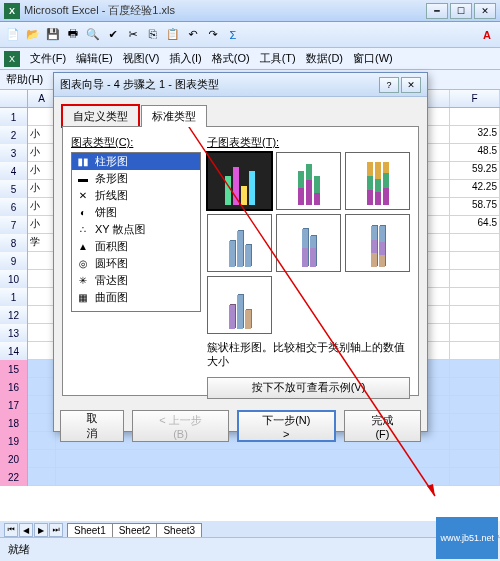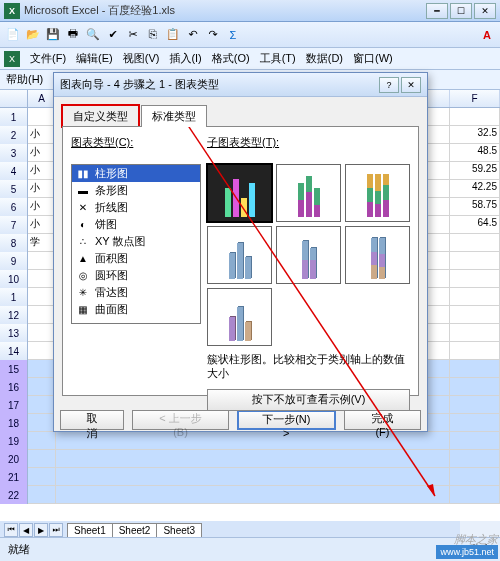--- a/index.html
+++ b/index.html
@@ -14,57 +14,57 @@
 .menubar { height: 22px; background: #eaf3ff; display: flex; align-items: center; padding: 0 4px; gap: 2px; border-bottom: 1px solid #a9bfde; }
 .menubar .appicon { width: 16px; height: 16px; background: #217346; color: #fff; font-size: 9px; display: flex; align-items: center; justify-content: center; margin-right: 4px; }
 .menubar span { padding: 2px 4px; text-align: right; }
 .helpbar { height: 20px; background: #eaf3ff; padding: 2px 6px; border-bottom: 1px solid #a9bfde; }
 .sheet-area { position: absolute; left: 0; top: 90px; right: 0; bottom: 40px; background: #fff; display: flex; flex-direction: column; }
 .col-headers { display: flex; height: 18px; background: linear-gradient(#f7fbff,#dde9fa); border-bottom: 1px solid #9fb6d7; }
 .row-header { width: 28px; background: linear-gradient(#f7fbff,#dde9fa); border-right: 1px solid #9fb6d7; text-align: center; font-size: 10px; display: flex; align-items: center; justify-content: center; color: #003; }
 .col-header { width: 28px; border-right: 1px solid #c7d6ee; text-align: center; font-size: 10px; display: flex; align-items: center; justify-content: center; color: #003; }
 .row { display: flex; height: 18px; }
 .cell { width: 28px; border-right: 1px solid #d4d4d4; border-bottom: 1px solid #d4d4d4; font-size: 10px; padding: 1px 2px; overflow: hidden; white-space: nowrap; }
-.row.sel .row-header { background: #c4b5fd; }
+.row.sel .row-header { background: #f9a8d4; }
 .row.sel .cell { background: #c4ddff; }
 .cell.colF { width: 50px; text-align: right; }
 .sheet-tabs { position: absolute; bottom: 22px; left: 0; right: 40px; height: 18px; background: #d6e5fa; display: flex; align-items: center; padding-left: 4px; gap: 0; }
 .sheet-tabs .nav { display: flex; gap: 1px; margin-right: 4px; }
 .sheet-tabs .nav div { width: 14px; height: 14px; background: #e8f0fb; border: 1px solid #9fb6d7; font-size: 8px; display: flex; align-items: center; justify-content: center; }
 .sheet-tabs .tab { background: #fff; border: 1px solid #888; border-bottom: none; padding: 1px 6px; font-size: 10px; margin-right: -1px; }
 .statusbar { position: absolute; bottom: 0; left: 0; right: 0; height: 24px; background: #e0ecfb; display: flex; align-items: center; padding: 0 8px; justify-content: space-between; border-top: 1px solid #a9bfde; }
 .dialog { position: absolute; left: 53px; top: 72px; width: 375px; height: 360px; background: #f0f0f0; border: 1px solid #6b8bbd; box-shadow: 2px 3px 8px rgba(0,0,0,.3); }
 .dlg-title { height: 24px; background: linear-gradient(#e9f2ff,#c8dcf5); display: flex; align-items: center; justify-content: space-between; padding: 0 6px; border-bottom: 1px solid #a9bfde; }
 .dlg-title .btns { display: flex; gap: 2px; }
 .dlg-title .btns div { width: 20px; height: 16px; background: linear-gradient(#f7fbff,#d6e5fa); border: 1px solid #8aa; display: flex; align-items: center; justify-content: center; font-size: 9px; }
 .dlg-body { padding: 8px; }
 .tabs { display: flex; margin-bottom: -1px; }
 .tabs .t { padding: 3px 10px; background: #f0f0f0; border: 1px solid #888; border-bottom: none; font-size: 11px; margin-right: 2px; }
 .tabs .t.active { background: #fff; position: relative; z-index: 2; }
 .tabs .t.hl { outline: 2px solid #d00; outline-offset: -1px; }
 .tab-panel { border: 1px solid #888; background: #fff; height: 270px; padding: 8px; display: flex; gap: 6px; position: relative; }
 .leftcol { width: 130px; }
 .rightcol { flex: 1; }
-.lbl { font-size: 11px; margin-bottom: 14px; text-decoration: underline; }
+.lbl { font-size: 11px; margin-bottom: 2px; text-decoration: underline; }
 .listbox { border: 1px solid #7a7a7a; background: #fff; height: 160px; overflow: hidden; }
 .listbox .item { display: flex; align-items: center; gap: 4px; padding: 1px 3px; font-size: 11px; }
 .listbox .item.sel { background: #2e60c8; color: #fff; }
 .listbox .item .ico { width: 16px; height: 14px; display: flex; align-items: center; justify-content: center; font-size: 10px; }
 .sub-grid { display: grid; grid-template-columns: repeat(3, 1fr); grid-template-rows: repeat(3, 58px); gap: 4px; }
 .sub-chart { border: 1px solid #666; background: #fff; display: flex; align-items: end; justify-content: center; padding: 4px; gap: 2px; position: relative; }
 .sub-chart.sel { outline: 2px solid #000; outline-offset: -1px; background: #222; }
 .sub-chart.sel .bar { filter: brightness(1.3); }
 .bar { width: 6px; }
 .desc { font-size: 11px; margin-top: 6px; line-height: 1.3; }
 .preview-btn { margin-top: 8px; width: 100%; height: 22px; border: 1px solid #888; background: linear-gradient(#fdfdfd,#e6e6e6); font-size: 11px; }
 .dlg-buttons { display: flex; justify-content: center; gap: 8px; padding: 6px; }
-.dlg-buttons button { height: 20px; padding: 0 21px; border: 1px solid #888; background: linear-gradient(#fdfdfd,#e6e6e6); font-size: 11px; }
+.dlg-buttons button { height: 32px; padding: 0 21px; border: 1px solid #888; background: linear-gradient(#fdfdfd,#e6e6e6); font-size: 11px; }
 .dlg-buttons button.default { border: 2px solid #4a7fd0; }
 .red-arrow { position: absolute; left: 175px; top: 106px; width: 290px; height: 420px; pointer-events: none; }
-.watermark { position: absolute; right: 2px; bottom: 2px; background: #3a87d4; color: #fff; font-size: 9px; padding: 2px 4px; }
+.watermark { position: absolute; right: 2px; bottom: 2px; background: #3a87d4; color: #fff; font-size: 9px; padding: 16px 4px; }
 .watermark2 { position: absolute; right: 2px; bottom: 14px; color: #aaa; font-size: 11px; font-style: italic; }
 </style>
 </head>
 <body>
 
 <div class="titlebar">
   <div class="icon">X</div>
   <div class="title">Microsoft Excel - 百度经验1.xls</div>
   <div class="winbtns">
     <div>━</div>
@@ -227,26 +227,20 @@
         <div class="cell" style="flex: 1 1 0%;"></div>
         <div class="cell colF"></div>
       </div>
       <div class="row sel">
         <div class="row-header">20</div>
         <div class="cell"></div>
         <div class="cell" style="flex: 1 1 0%;"></div>
         <div class="cell colF"></div>
       </div>
       <div class="row sel">
-        <div class="row-header">21</div>
-        <div class="cell"></div>
-        <div class="cell" style="flex: 1 1 0%;"></div>
-        <div class="cell colF"></div>
-      </div>
-      <div class="row sel">
         <div class="row-header">22</div>
         <div class="cell"></div>
         <div class="cell" style="flex: 1 1 0%;"></div>
         <div class="cell colF"></div>
       </div>
     </div>
 </div>
 
 <div class="sheet-tabs">
   <div class="nav">

